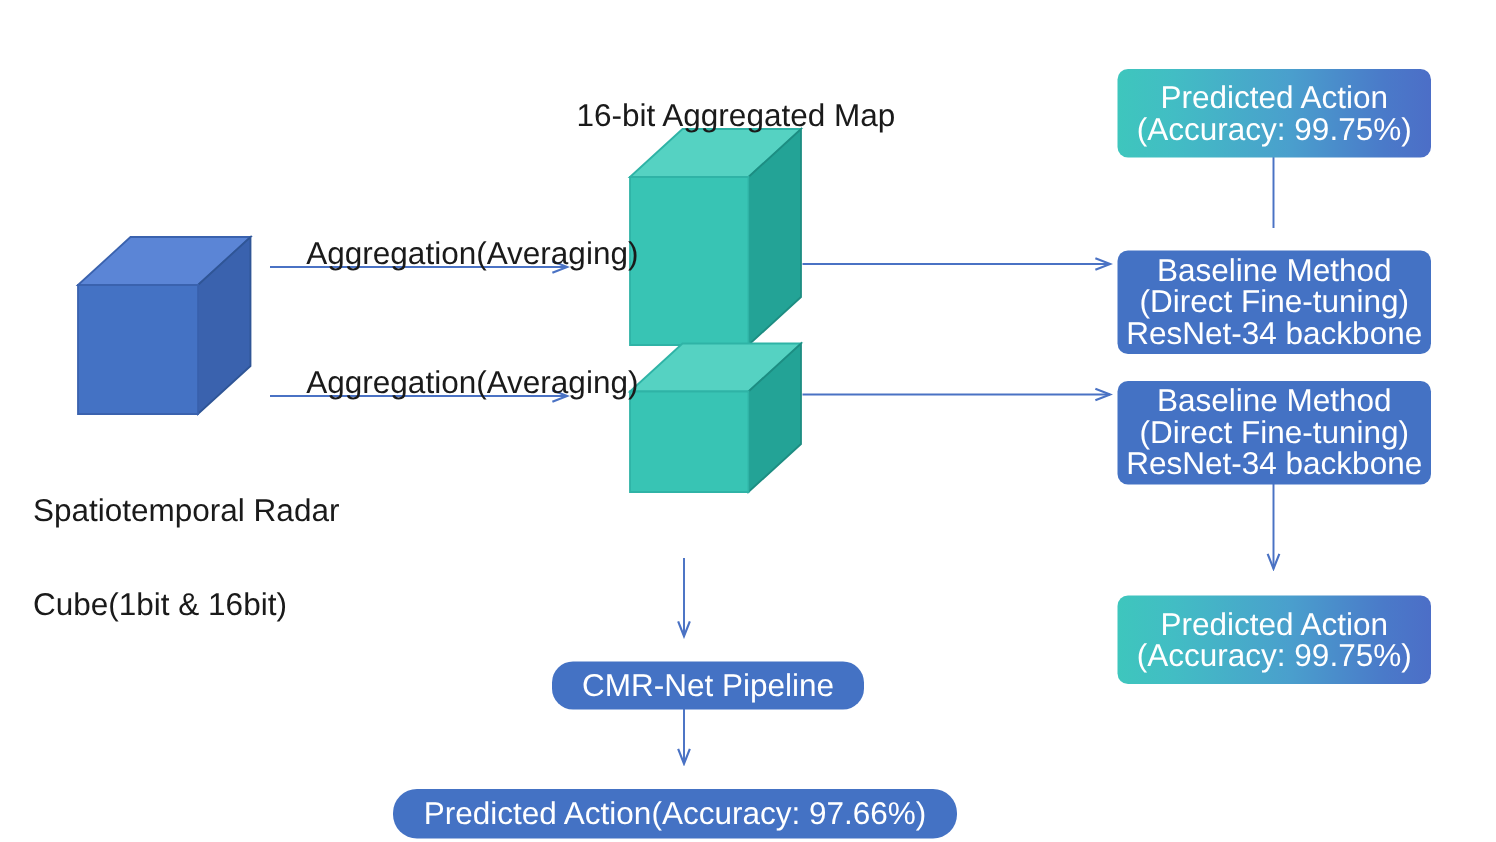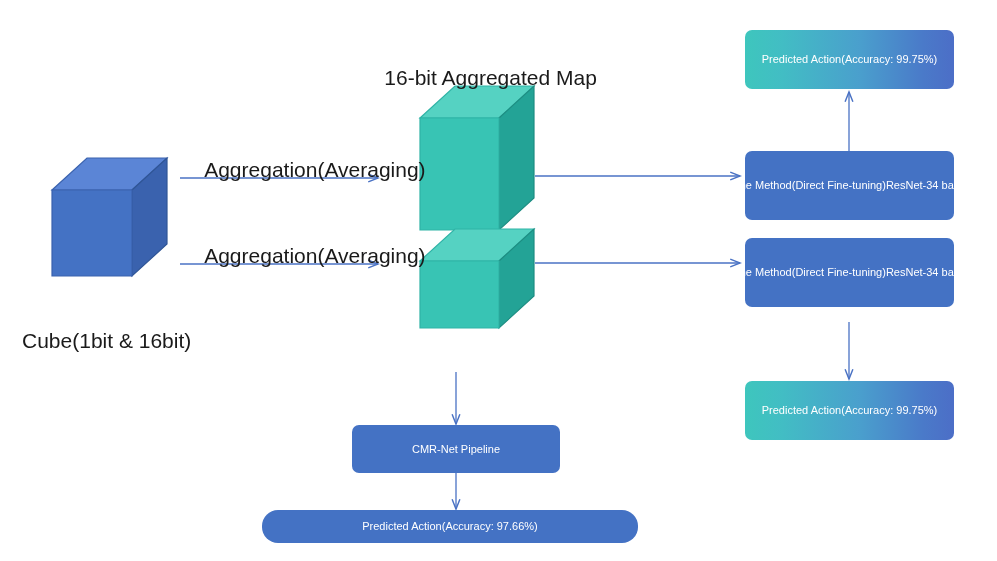--- a/index.html
+++ b/index.html
@@ -32,28 +32,29 @@
     white-space: pre;
   }
   .label-center {
     text-align: center;
   }
   .node {
     position: absolute;
     display: flex;
     align-items: center;
     justify-content: center;
-    flex-direction: row;
+    flex-direction: column;
     color: #ffffff;
-    font-size: 11px;
+    font-size: 21px;
     line-height: 21px;
     border-radius: 7px;
     text-align: center;
     box-sizing: border-box;
     white-space: pre;
+    margin-top: 16px;
   }
   .node-blue {
     background: #4472c4;
     align-items: center;
   }
   .node-grad {
     background: linear-gradient(90deg, #3ec6bd 0%, #42bdc4 18%, #4a9fcd 55%, #4a7ac9 85%, #4c6ec7 100%);
   }
   .node-line {
     display: block;
@@ -116,20 +117,21 @@
 
   <div class="label" style="left:182px; top:138px;">
     <span>Aggregation(Averaging)</span>
   </div>
 
   <div class="label" style="left:182px; top:224px;">
     <span>Aggregation(Averaging)</span>
   </div>
 
   <div class="label label-center" style="left:8px; top:288px; width:220px; text-align:left; padding-left:14px;">
+    <span class="node-line">Spatiotemporal Radar</span>
     <span class="node-line">Cube(1bit &amp; 16bit)</span>
   </div>
 
   <div class="node node-grad" style="left:745px; top:30px; width:209px; height:59px;">
     <span class="node-line">Predicted Action</span>
     <span class="node-line">(Accuracy: 99.75%)</span>
   </div>
 
   <div class="node node-blue" style="left:745px; top:151px; width:209px; height:69px;">
     <span class="node-line">Baseline Method</span>
@@ -141,21 +143,21 @@
     <span class="node-line">Baseline Method</span>
     <span class="node-line">(Direct Fine-tuning)</span>
     <span class="node-line">ResNet-34 backbone</span>
   </div>
 
   <div class="node node-grad" style="left:745px; top:381px; width:209px; height:59px;">
     <span class="node-line">Predicted Action</span>
     <span class="node-line">(Accuracy: 99.75%)</span>
   </div>
 
-  <div class="node node-blue" style="left:352px; top:425px; width:208px; height:48px;">
+  <div class="node node-blue" style="left:368px; top:425px; width:208px; height:32px;border-radius:14px;">
     <span class="node-line">CMR-Net Pipeline</span>
   </div>
 
   <div class="node node-blue" style="left:262px; top:510px; width:376px; height:33px;border-radius:16px;">
     <span class="node-line">Predicted Action(Accuracy: 97.66%)</span>
   </div>
 
 </div>
 
 </body></html>

